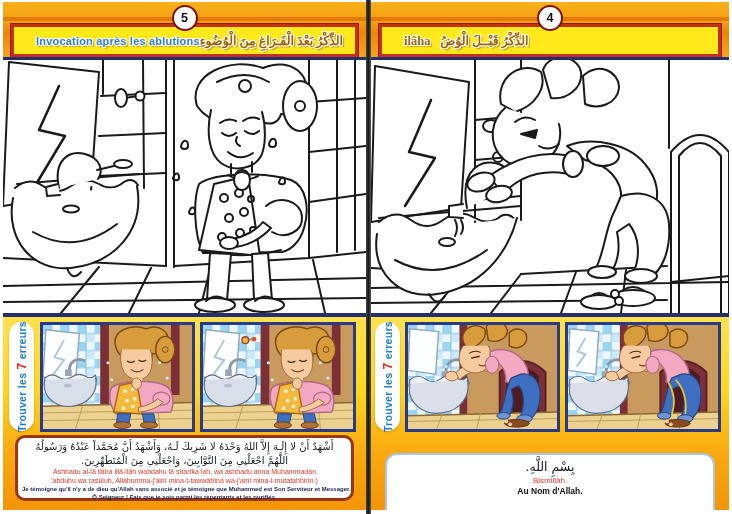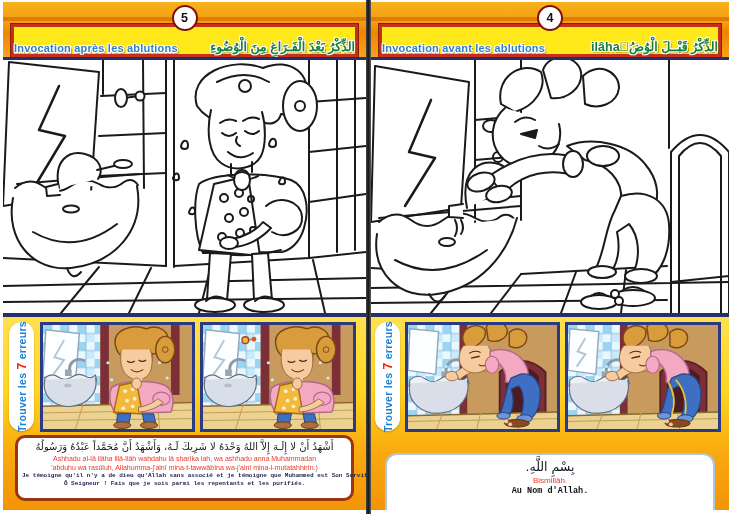--- a/index.html
+++ b/index.html
@@ -10,27 +10,27 @@
   .page-right{left:371px;width:358px;}
   .gutter{position:absolute;left:366px;top:0;width:5px;height:514px;
           background:linear-gradient(90deg,#4a4a4a,#141414 45%,#5a5a5a);}
 
   
   .band{position:absolute;left:0;right:0;top:0;height:55px;
         background:linear-gradient(180deg,#f9b11c 0%,#f39d0e 38%,#ee8502 55%,#f6a41a 100%);}
   .band-stripe{position:absolute;left:0;right:0;top:15px;height:4px;background:#e2790a;}
   .header-box{position:absolute;left:8px;right:8px;top:22px;bottom:0;
               background:#ffe91a;border:3px solid #c5301d;outline:1px solid #8e1c0c;
-              display:flex;align-items:flex-end;justify-content:space-between;
-              padding:0 0;box-sizing:border-box;}
+              display:flex;align-items:center;justify-content:space-between;
+              padding:0 22px;box-sizing:border-box;}
   .title-fr{color:#2e7fd2;font-weight:bold;font-size:11px;white-space:nowrap;
             letter-spacing:.2px;
             text-shadow:-1px -1px 0 #fff,1px -1px 0 #fff,-1px 1px 0 #fff,1px 1px 0 #fff,2px 2px 1px rgba(120,70,0,.5);}
-  .title-ar{color:#15803d;font-weight:bold;font-size:12.5px;white-space:nowrap;direction:rtl;
-            font-family:Liberation Sans, sans-serif;
+  .title-ar{color:#a16207;font-weight:bold;font-size:12.5px;white-space:nowrap;direction:rtl;
+            font-family:Liberation Serif, serif;
             text-shadow:-1px -1px 0 #fff,1px -1px 0 #fff,-1px 1px 0 #fff,1px 1px 0 #fff,2px 2px 1px rgba(120,70,0,.5);}
   .page-num{position:absolute;left:50%;top:3px;transform:translateX(-50%);
             width:22px;height:22px;border-radius:50%;background:#fff;border:2px solid #7e120b;
             display:flex;align-items:center;justify-content:center;
             font-size:12.5px;font-weight:bold;color:#111;z-index:6;}
 
   
   .art{position:absolute;left:0;right:0;top:55px;height:260px;background:#fff;
        border-top:3px solid #262e6b;border-bottom:4px solid #262e6b;box-sizing:border-box;}
   .art svg{display:block;width:100%;height:100%;}
@@ -53,21 +53,21 @@
   
   .dua-box{position:absolute;background:#fff;text-align:center;box-sizing:border-box;}
   .dua-left{left:12px;top:118px;width:339px;height:66px;border:3px solid #99350f;
             border-radius:10px;padding:2px 4px 1px;}
   .dua-right{left:14px;top:112px;width:330px;height:76px;border:2.5px solid #a9c6e2;
              border-radius:12px;padding:4px 6px;display:flex;flex-direction:column;
              align-items:center;margin-top:24px;}
   .ar-line{font-family:"DejaVu Sans",sans-serif;direction:rtl;color:#141821;
            font-size:10px;line-height:1.35;white-space:nowrap;}
   .tr-line{color:#e8382c;font-weight:normal;font-size:7px;line-height:1.3;white-space:nowrap;}
-  .fr-line{color:#1b2150;font-weight:bold;font-size:6px;line-height:1.35;white-space:nowrap;font-family:Liberation Mono, monospace;}
+  .fr-line{color:#1b2150;font-weight:bold;font-size:6px;line-height:1.35;white-space:nowrap;}
   .dua-right .ar-line{font-size:12.5px;}
   .dua-right .tr-line{font-size:8px;}
   .dua-right .fr-line{font-size:8.5px;color:#111;}
 </style>
 </head>
 <body>
 
 <svg width="0" height="0" style="position:absolute" aria-hidden="true">
 <defs>
   <pattern id="tileP" width="18" height="18" patternUnits="userSpaceOnUse">
@@ -367,35 +367,35 @@
           <use href="#mini-after"></use>
           <g>
             <line x1="44" y1="16" x2="52" y2="15" stroke="#8c98a8" stroke-width="2"></line>
             <circle cx="44" cy="16" r="3.5" fill="#f3b93c" stroke="#a8452a" stroke-width="1.5"></circle>
             <circle cx="53" cy="15" r="2.5" fill="#e0552e"></circle>
           </g>
         </svg>
       </div>
       <div class="dua-box dua-left">
         <div class="ar-line">أَشْهَدُ أَنْ لا إِلَـهَ إِلاَّ اللهُ وَحْدَهُ لا شَرِيكَ لَـهُ، وَأَشْهَدُ أَنَّ مُحَمَّداً عَبْدُهُ وَرَسُولُهُ</div>
+        <div class="ar-line">اللَّهُمَّ اجْعَلْنِي مِنَ التَّوَّابِينَ، وَاجْعَلْنِي مِنَ الْمُتَطَهِّرِينَ.</div>
         <div class="tr-line">Ashhadu al-lâ ilâha illâ-llâh wahdahu lâ sharîka lah, wa ashhadu anna Muhammadan</div>
         <div class="tr-line">'abduhu wa rasûluh, Allahumma-j'alnî mina-t-tawwâbîna wa-j'alnî mina-l-mutatahhirîn.)</div>
         <div class="fr-line">Je témoigne qu'il n'y a de dieu qu'Allah sans associé et je témoigne que Muhammed est Son Serviteur et Messager.</div>
         <div class="fr-line">Ô Seigneur ! Fais que je sois parmi les repentants et les purifiés.</div>
       </div>
     </div>
   </div>
 
   <div class="gutter"></div>
 
   <div class="page page-right">
     <div class="band">
       <div class="band-stripe"></div>
       <div class="header-box">
-        <span class="title-fr">Invocation avant les ablutions</span>
         <span class="title-ar">الذِّكْرُ قَبْــلَ الْوُضُilâhaِ</span>
       </div>
       <div class="page-num">4</div>
     </div>
 
     <div class="art">
       <svg viewBox="0 0 358 253" preserveAspectRatio="none">
           <use href="#art-before"></use>
         </svg>
     </div>

